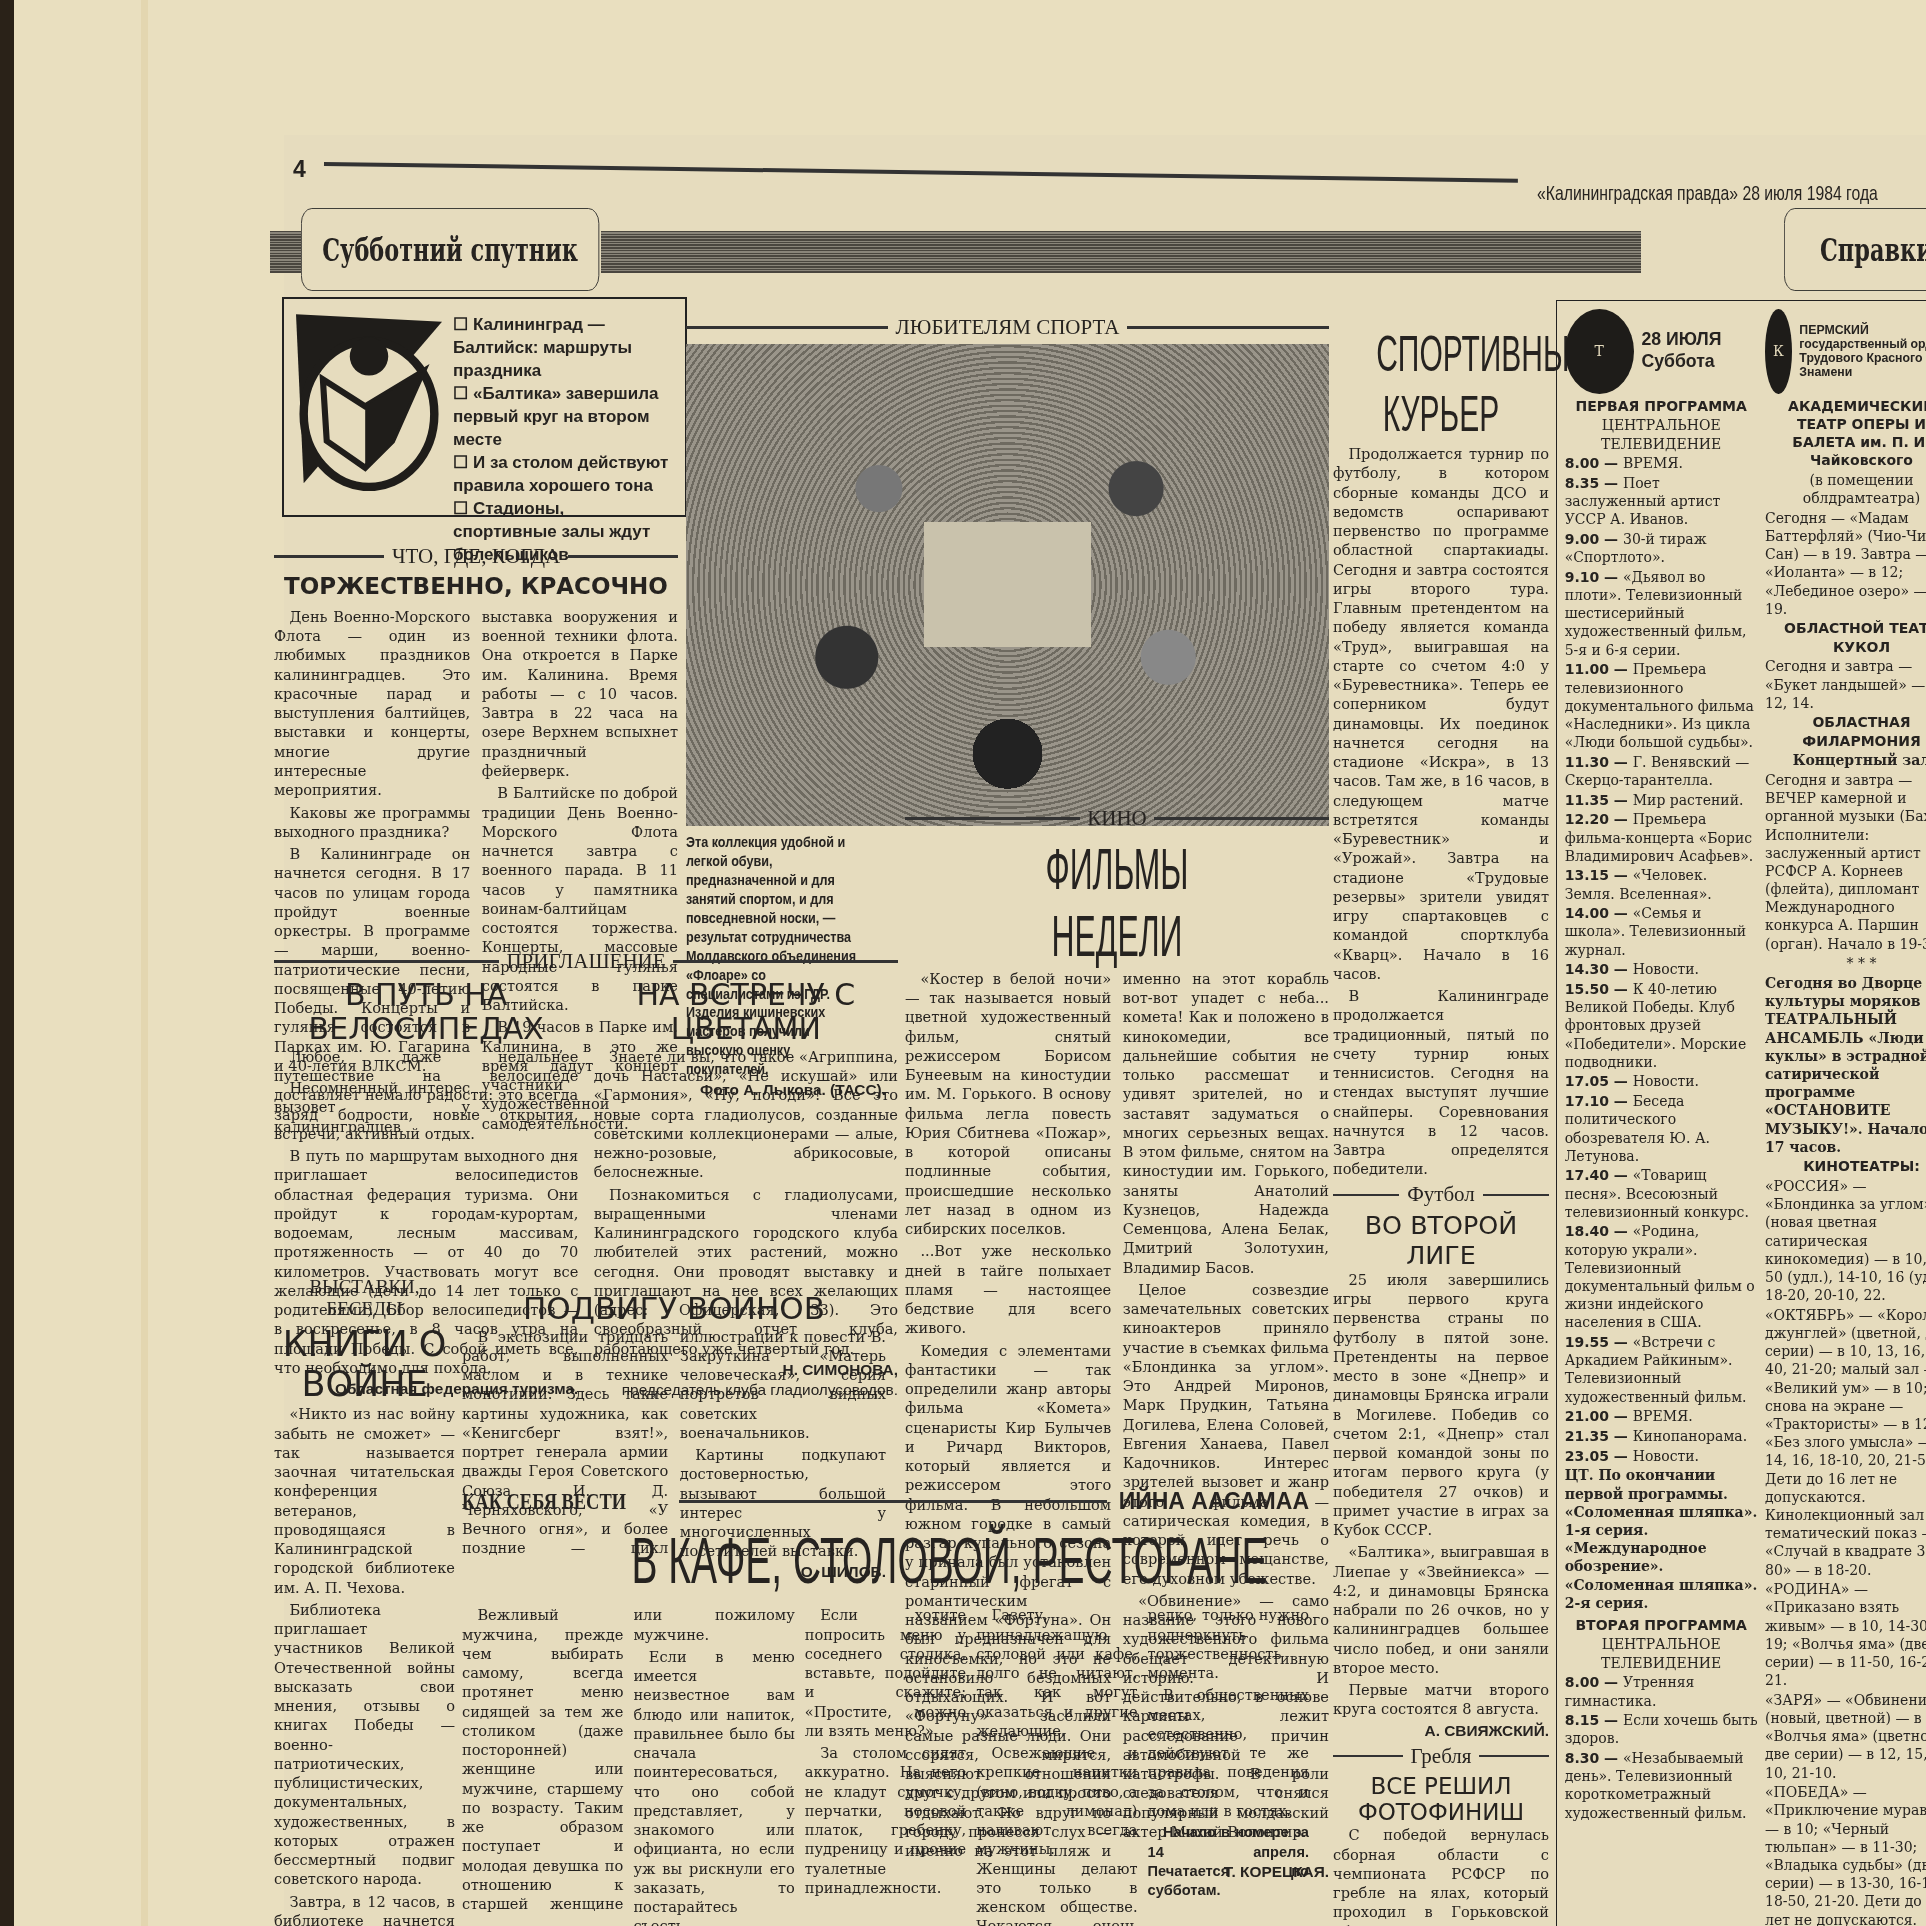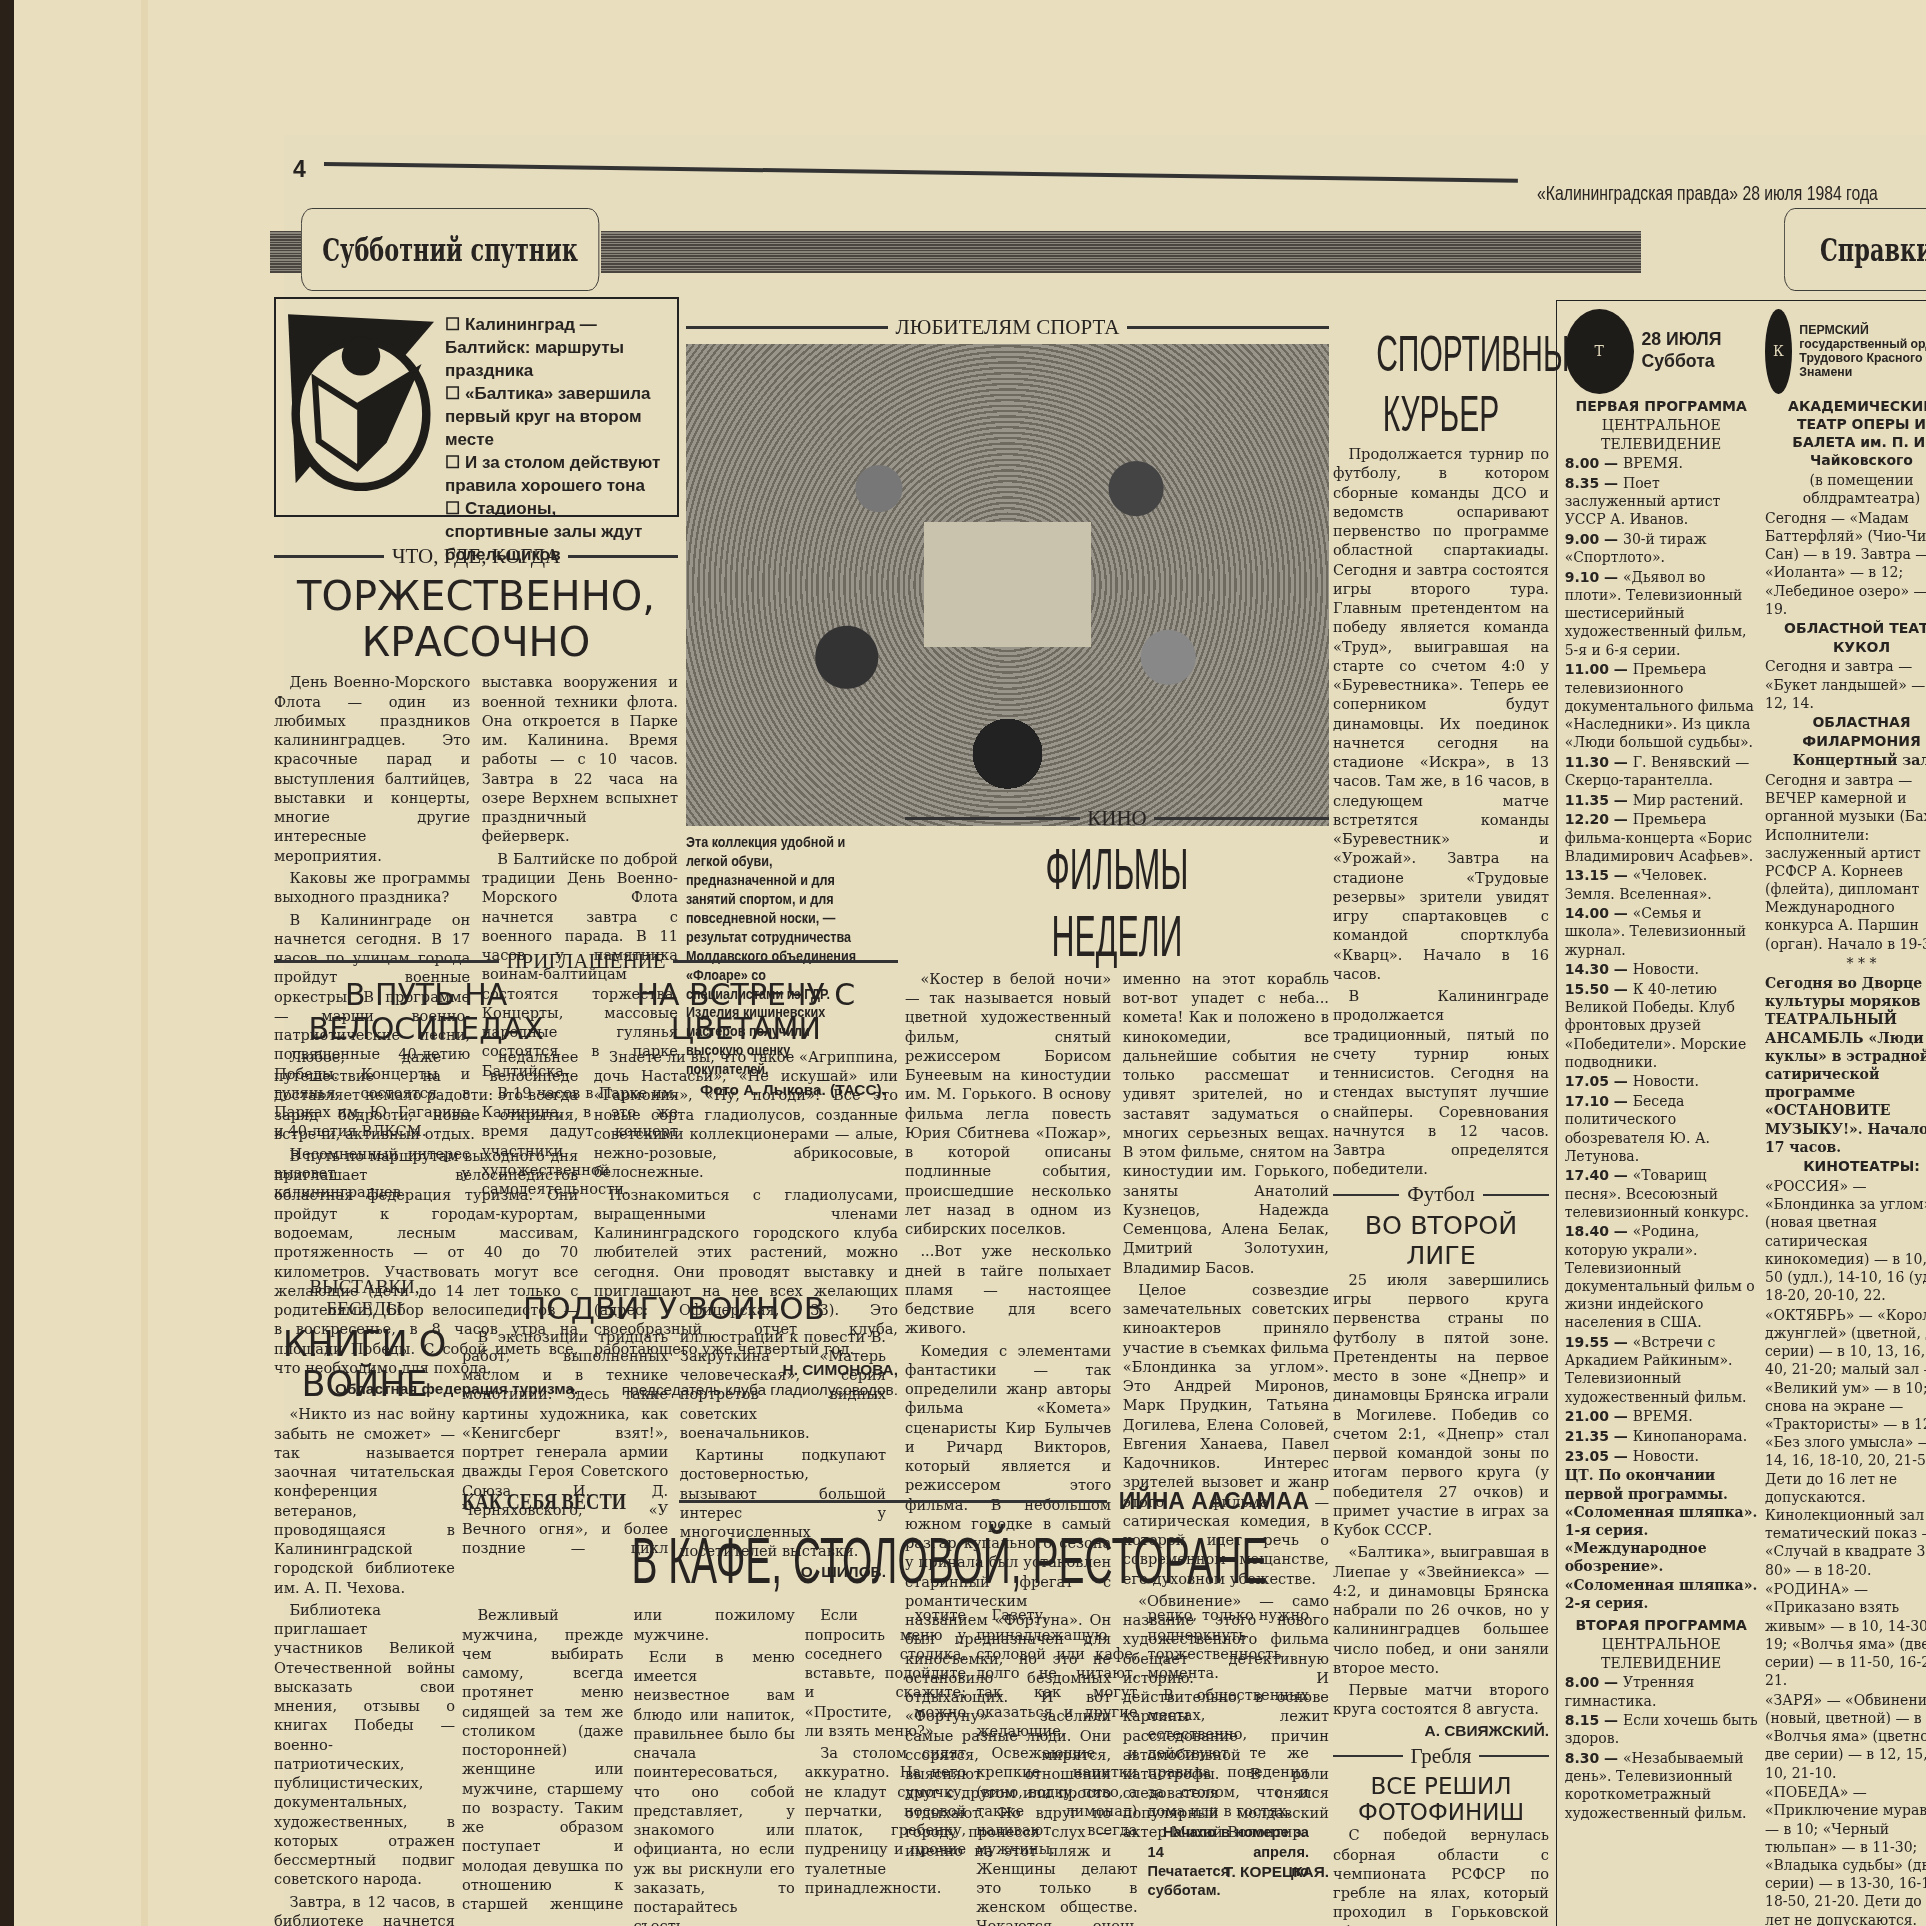--- a/index.html
+++ b/index.html
@@ -46,39 +46,39 @@
 <div class="masthead-rule"></div>
 <div class="dateline">«Калининградская правда» 28 июля 1984 года</div>
 
 <div class="rubric-bar">
   <div class="band" style="left:0;width:31px;"></div>
   <div class="band" style="left:331px;width:1040px;"></div>
   <div class="rubric-box rubric-left">Субботний спутник</div>
   <div class="rubric-box rubric-right">Справки</div>
 </div>
 
-<div class="box" style="left:274px;top:297px;width:401px;height:216px;">
+<div class="box" style="left:282px;top:297px;width:401px;height:216px;">
   <svg style="position:absolute;left:11.6px;top:15.4px;" width="146" height="177" viewBox="0 0 380 460">
     <polygon points="0,0 380,20 20,440" fill="#1f1d1a"></polygon>
     <ellipse cx="190" cy="260" rx="170" ry="190" fill="#e6dcbe" stroke="#1f1d1a" stroke-width="22"></ellipse>
     <circle cx="190" cy="110" r="50" fill="#1f1d1a"></circle>
     <polygon points="70,170 180,240 330,150 250,330 180,400 80,330" fill="#e6dcbe" stroke="#1f1d1a" stroke-width="16"></polygon>
     <polygon points="180,240 330,150 250,330 180,400" fill="#1f1d1a"></polygon>
   </svg>
   <div style="position:absolute;left:169px;top:15.4px;width:216px;font:bold 17px/1.35 'Liberation Sans',sans-serif;">
     <div>☐ <span>Калининград — Балтийск: маршруты праздника</span></div>
     <div>☐ <span>«Балтика» завершила первый круг на втором месте</span></div>
     <div>☐ <span>И за столом действуют правила хорошего тона</span></div>
     <div>☐ <span>Стадионы, спортивные залы ждут болельщиков</span></div>
   </div>
 </div>
 
 <div class="col" style="left:274px;top:520px;width:404px;">
   <div class="sec">ЧТО, ГДЕ, КОГДА</div>
-  <div class="h-sans" style="font-size:40px;">ТОРЖЕСТВЕННО, КРАСОЧНО</div>
+  <div class="h-sans" style="font-size:23px;font-weight:bold;">ТОРЖЕСТВЕННО, КРАСОЧНО</div>
   <div style="column-count:2;column-gap:11.6px;margin-top:7.7px;">
     <p class="txt">День Военно-Морского Флота — один из любимых праздников калининградцев. Это красочные парад и выступления балтийцев, выставки и концерты, многие другие интересные мероприятия.</p>
     <p class="txt">Каковы же программы выходного праздника?</p>
     <p class="txt">В Калининграде он начнется сегодня. В 17 часов по улицам города пройдут военные оркестры. В программе — марши, военно-патриотические песни, посвященные 40-летию Победы. Концерты и гулянья состоятся в Парках им. Ю. Гагарина и 40-летия ВЛКСМ.</p>
     <p class="txt">Несомненный интерес вызовет у калининградцев выставка вооружения и военной техники флота. Она откроется в Парке им. Калинина. Время работы — с 10 часов. Завтра в 22 часа на озере Верхнем вспыхнет праздничный фейерверк.</p>
     <p class="txt">В Балтийске по доброй традиции День Военно-Морского Флота начнется завтра с военного парада. В 11 часов у памятника воинам-балтийцам состоятся торжества. Концерты, массовые народные гулянья состоятся в парке Балтийска.</p>
     <p class="txt">В 19 часов в Парке им. Калинина, в это же время дадут концерт участники художественной самодеятельности.</p>
   </div>
 </div>
 

